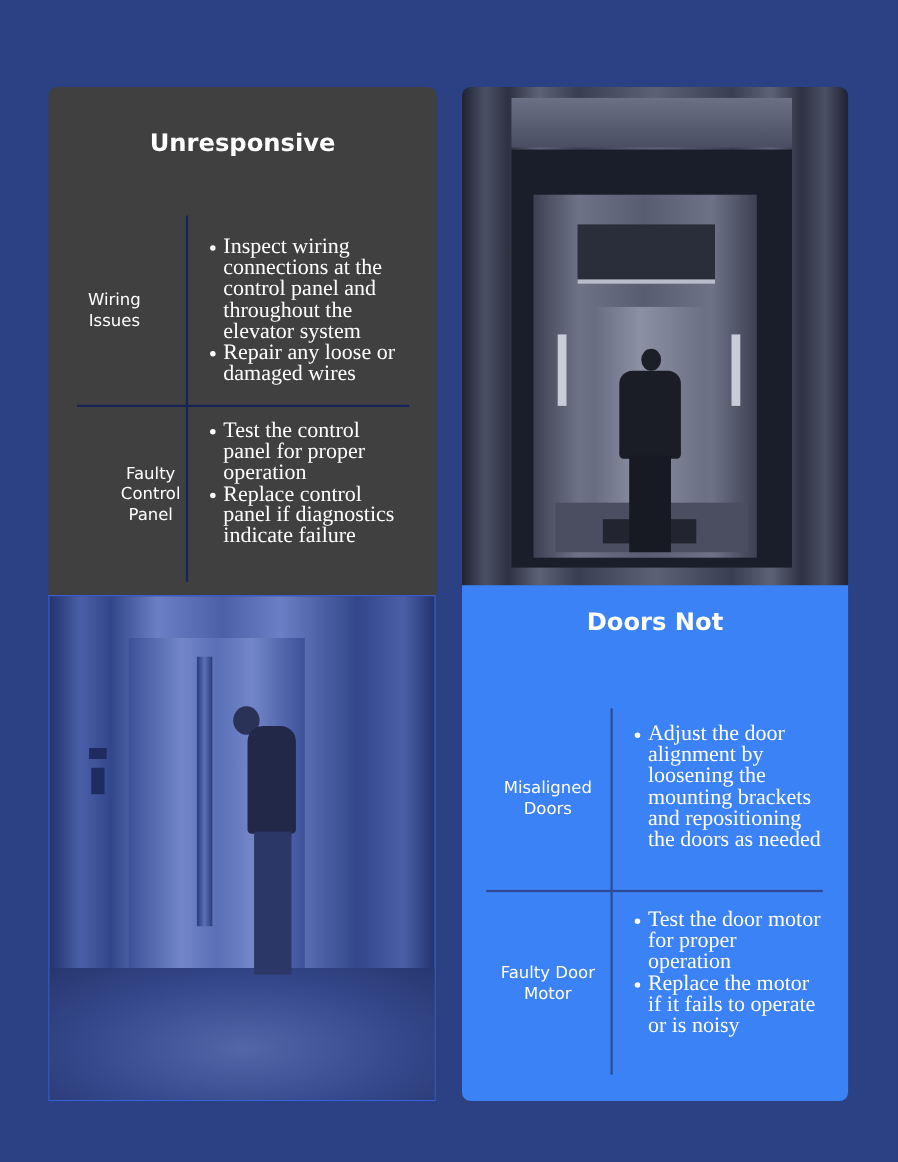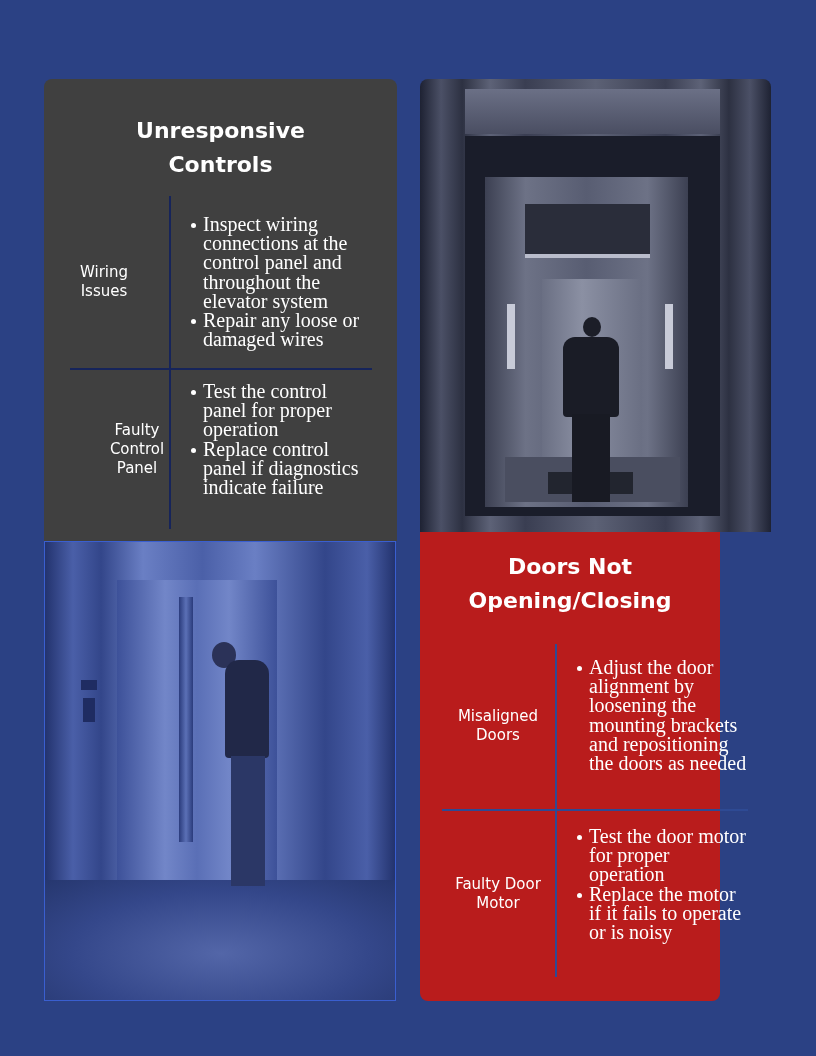--- a/index.html
+++ b/index.html
@@ -5,22 +5,22 @@
   html, body { margin:0; padding:0; }
   body {
     width:816px; height:1056px; background:#2b4184; position:relative; overflow:hidden;
     font-family:"DejaVu Sans", sans-serif; color:#ffffff;
   }
   .card-blue {
     position:absolute; left:44px; top:79px; width:353px; height:462px;
     background:#404040; border-radius:8px 8px 0 0;
   }
   .card-dark {
-    position:absolute; left:420px; top:532px; width:300px; height:469px;
-    background:#b91c1c; border-radius:0 0 8px 8px;
+    position:absolute; left:420px; top:532px; width:351px; height:469px;
+    background:#3b82f6; border-radius:0 0 8px 8px;
   }
   .title {
     position:absolute; left:0; width:100%; text-align:center;
     font-weight:bold; font-size:22px; line-height:34px;
   }
   .vline { position:absolute; width:2px; }
   .hline { position:absolute; height:2px; }
   .label {
     position:absolute; text-align:center; font-size:15px; line-height:19px;
   }
@@ -46,21 +46,20 @@
     background:linear-gradient(90deg,#23336e 0%,#4a5fa8 8%,#33468a 16%,#6a7fc4 28%,#4b60a8 45%,#6a7fc4 60%,#33468a 80%,#4a5fa8 92%,#23336e 100%);
   }
   .shape { position:absolute; }
 </style>
 </head>
 <body>
 
 <div class="card-blue">
   <div class="title" style="top:35px;">
     <div>Unresponsive</div>
-    <div>Controls</div>
   </div>
 
   <div class="vline" style="left:125px; top:117px; height:333px; background:#16245a;"></div>
   <div class="hline" style="left:26px; top:289px; width:302px; background:#16245a;"></div>
 
   <div class="label" style="left:4px; width:112px; top:184px;">
     <div>Wiring</div>
     <div>Issues</div>
   </div>
   <ul class="bullets" style="left:145px; top:136px; width:180px;">
@@ -114,21 +113,20 @@
   <div class="shape" style="left:0; top:338px; width:352px; height:122px; background:radial-gradient(ellipse at 50% 60%,#5366a8,#34478a 60%,#26376f);"></div>
 
   <div class="shape" style="left:167px; top:100px; width:24px; height:26px; border-radius:50%; background:#2b3258;"></div>
   <div class="shape" style="left:180px; top:118px; width:44px; height:98px; border-radius:14px 14px 4px 4px; background:#212848;"></div>
   <div class="shape" style="left:186px; top:214px; width:34px; height:130px; background:#2b3766;"></div>
 </div>
 
 <div class="card-dark">
   <div class="title" style="top:18px;">
     <div>Doors Not</div>
-    <div>Opening/Closing</div>
   </div>
 
   <div class="vline" style="left:135px; top:112px; height:333px; background:#2e4a94;"></div>
   <div class="hline" style="left:22px; top:277px; width:306px; background:#2e4a94;"></div>
 
   <div class="label" style="left:18px; width:120px; top:175px;">
     <div>Misaligned</div>
     <div>Doors</div>
   </div>
   <ul class="bullets" style="left:155px; top:126px; width:175px;">

